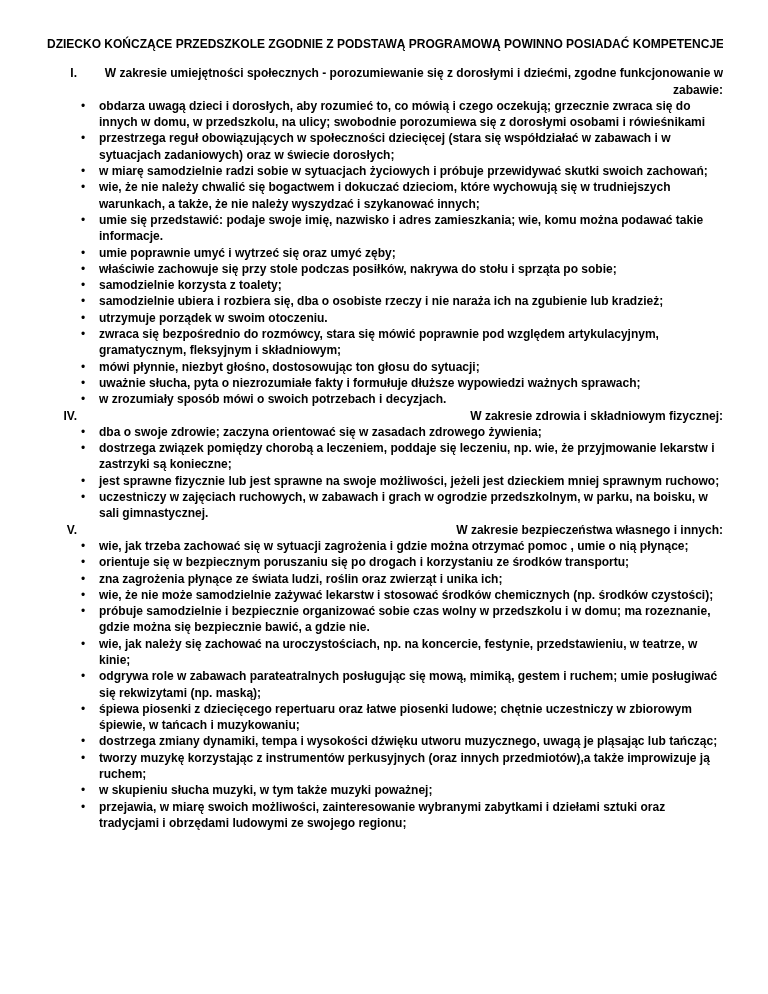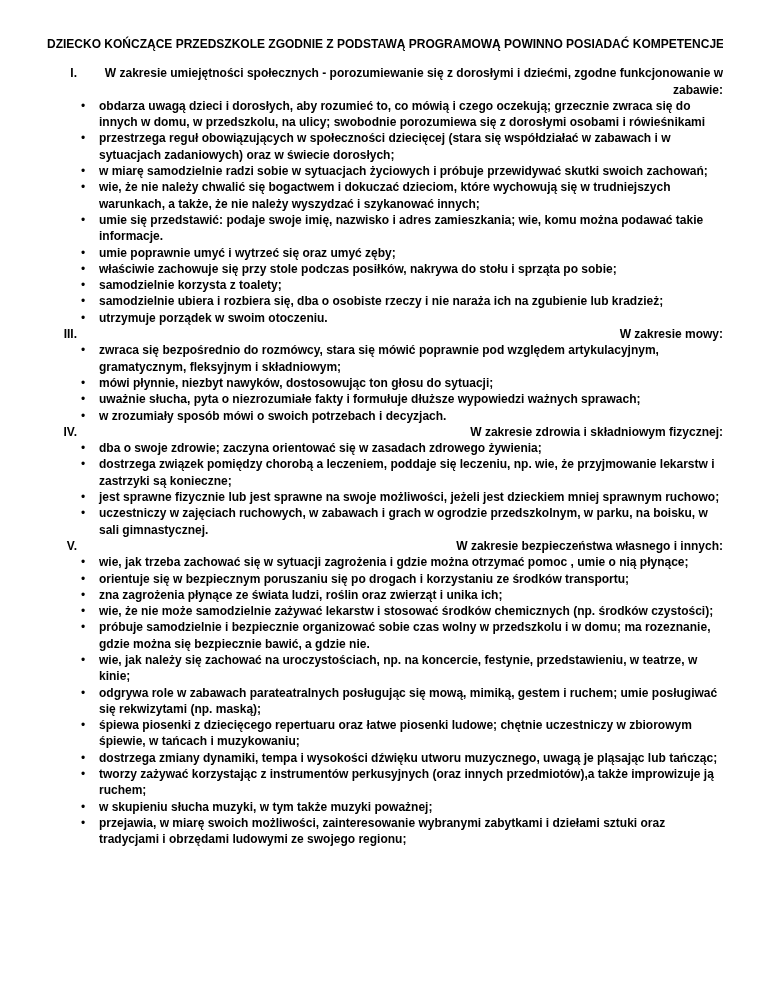--- a/index.html
+++ b/index.html
@@ -117,33 +117,29 @@
   </div>
 
   <div class="bullet-item">
     <span class="bullet-marker">•</span>
     <span class="bullet-text">utrzymuje porządek w swoim otoczeniu.</span>
   </div>
 </div>
   </div>
 
   <div class="section">
-    <div class="section-heading">
-      <span class="section-num">III.</span>
-      <span class="section-title">W zakresie mowy:</span>
-    </div>
     <div class="items">
   <div class="bullet-item">
     <span class="bullet-marker">•</span>
     <span class="bullet-text">zwraca się bezpośrednio do rozmówcy, stara się mówić poprawnie pod względem artykulacyjnym, gramatycznym, fleksyjnym i składniowym;</span>
   </div>
 
   <div class="bullet-item">
     <span class="bullet-marker">•</span>
-    <span class="bullet-text">mówi płynnie, niezbyt nawyków, dostosowując ton głosu do sytuacji;</span>
+    <span class="bullet-text">mówi płynnie, niezbyt głośno, dostosowując ton głosu do sytuacji;</span>
   </div>
 
   <div class="bullet-item">
     <span class="bullet-marker">•</span>
     <span class="bullet-text">uważnie słucha, pyta o niezrozumiałe fakty i formułuje dłuższe wypowiedzi ważnych sprawach;</span>
   </div>
 
   <div class="bullet-item">
     <span class="bullet-marker">•</span>
     <span class="bullet-text">w zrozumiały sposób mówi o swoich potrzebach i decyzjach.</span>
@@ -229,21 +225,21 @@
     <span class="bullet-text">śpiewa piosenki z dziecięcego repertuaru oraz łatwe piosenki ludowe; chętnie uczestniczy w zbiorowym śpiewie, w tańcach i muzykowaniu;</span>
   </div>
 
   <div class="bullet-item">
     <span class="bullet-marker">•</span>
     <span class="bullet-text">dostrzega zmiany dynamiki, tempa i wysokości dźwięku utworu muzycznego, uwagą je pląsając lub tańcząc;</span>
   </div>
 
   <div class="bullet-item">
     <span class="bullet-marker">•</span>
-    <span class="bullet-text">tworzy zażywać korzystając z instrumentów perkusyjnych (oraz innych przedmiotów),a także improwizuje ją ruchem;</span>
+    <span class="bullet-text">tworzy muzykę korzystając z instrumentów perkusyjnych (oraz innych przedmiotów),a także improwizuje ją ruchem;</span>
   </div>
 
   <div class="bullet-item">
     <span class="bullet-marker">•</span>
     <span class="bullet-text">w skupieniu słucha muzyki, w tym także muzyki poważnej;</span>
   </div>
 
   <div class="bullet-item">
     <span class="bullet-marker">•</span>
     <span class="bullet-text">przejawia, w miarę swoich możliwości, zainteresowanie wybranymi zabytkami i dziełami sztuki oraz tradycjami i obrzędami ludowymi ze swojego regionu;</span>

